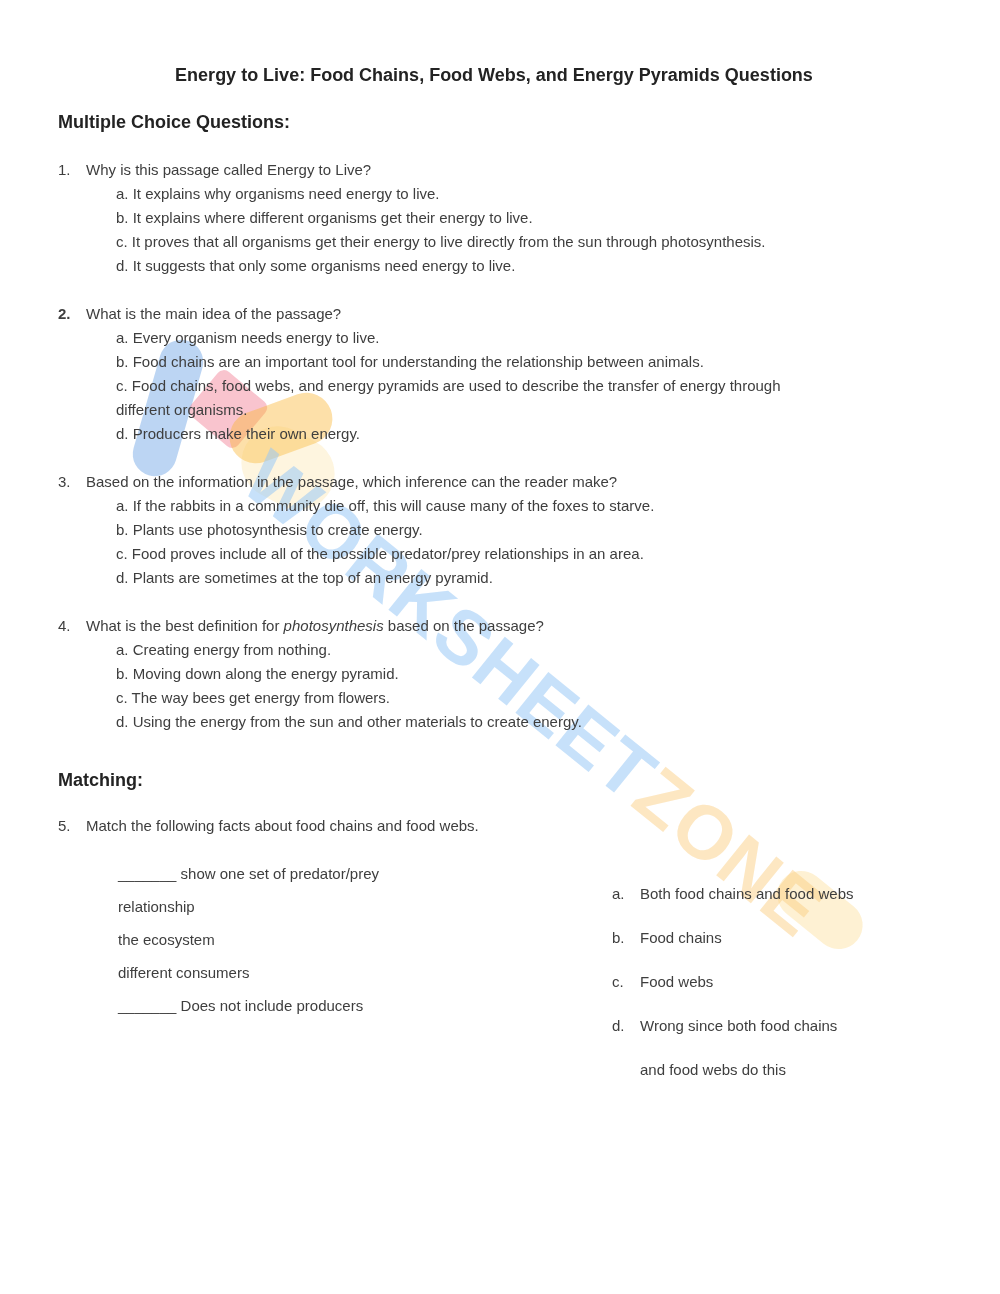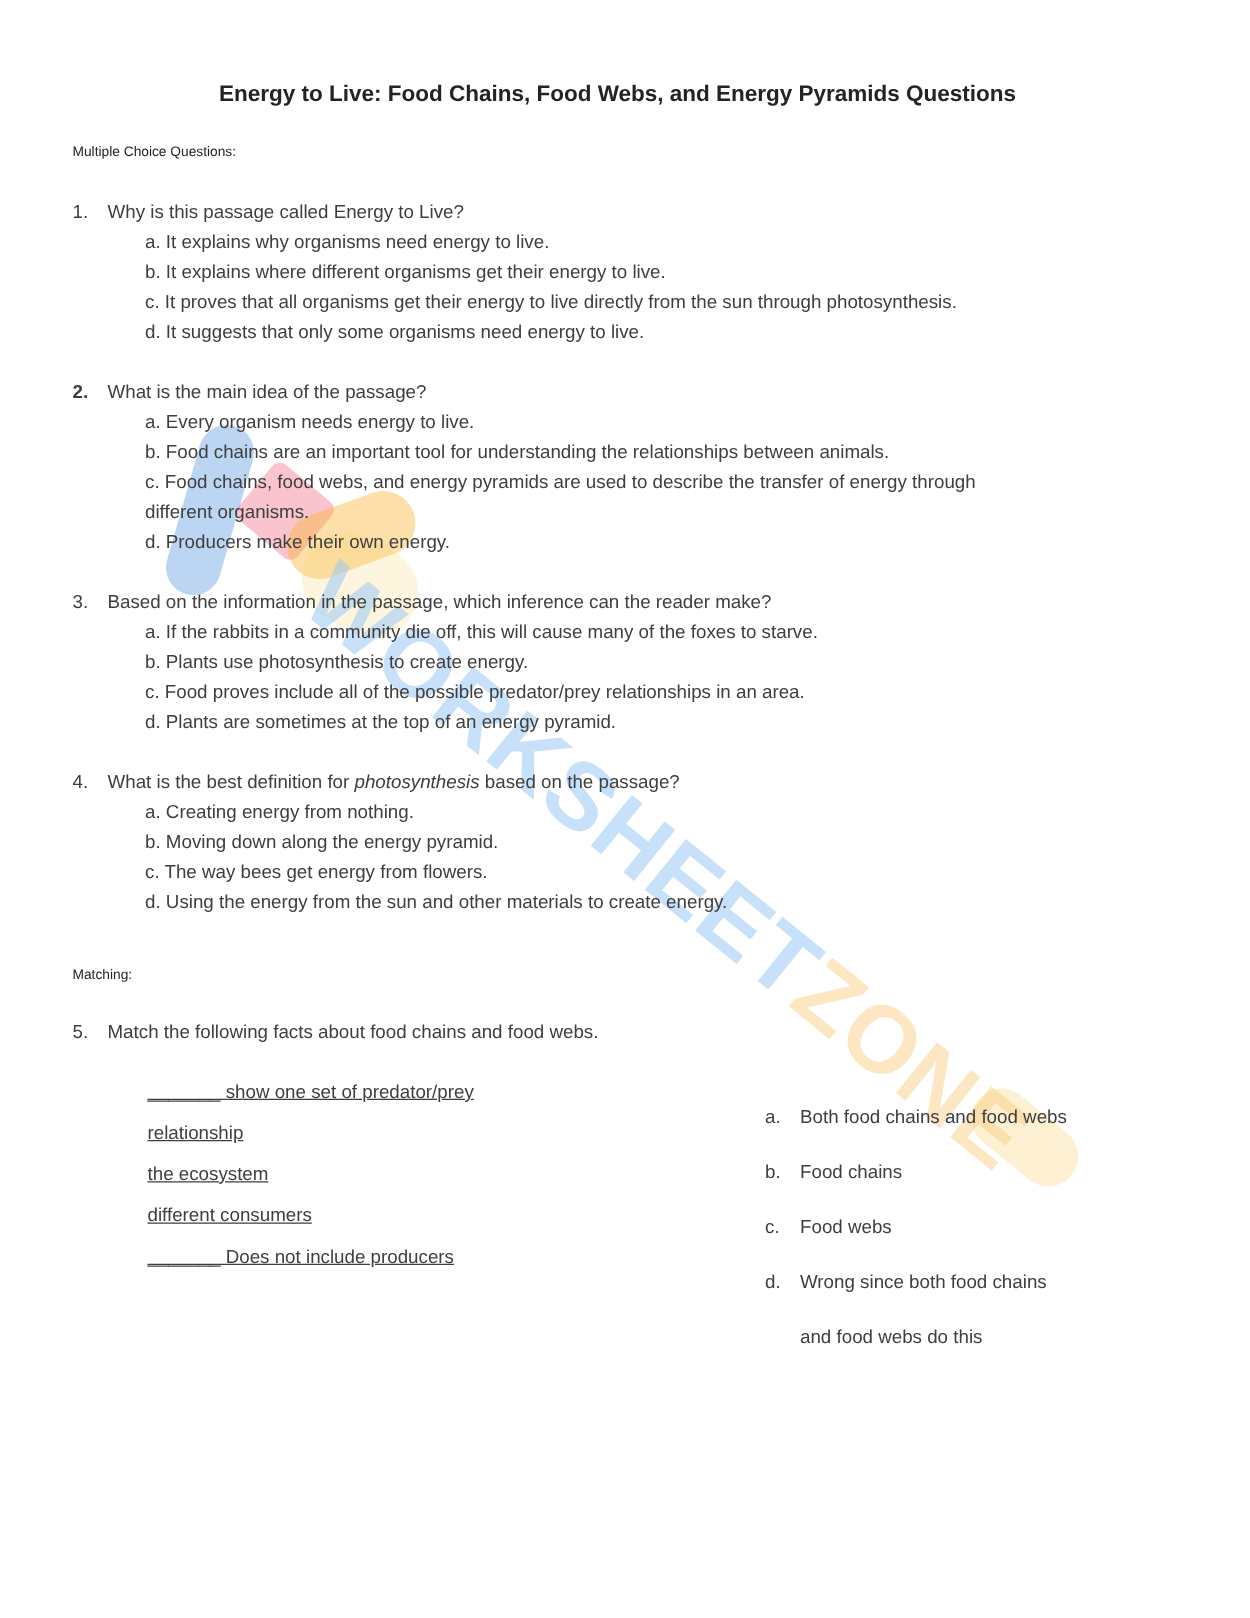--- a/index.html
+++ b/index.html
@@ -56,36 +56,36 @@
   .content { position: relative; z-index: 1; padding: 0 70px 0 58px; }
 
   .title {
     margin: 0; padding-top: 63px;
     text-align: center;
     font-size: 18px; font-weight: 700; line-height: 24px;
     color: #232323;
   }
   .heading {
     margin-top: 25px;
-    font-size: 11px; font-weight: 400; line-height: 21px;
+    font-size: 18px; font-weight: 700; line-height: 21px;
     color: #232323;
   }
   .heading.matching { margin-top: 36px; }
 
   .question { display: flex; margin-top: 24px; line-height: 24px; }
   .question.first { margin-top: 25px; }
   .question.q5 { margin-top: 23px; }
   .qnum { width: 28px; flex: none; }
   .qnum.bold { font-weight: 700; }
   .qbody { flex: 1; }
   .options { margin-left: 30px; }
   .italic { font-style: italic; }
 
   .match-area { position: relative; margin-top: 19px; height: 250px; }
-  .left-col { margin-left: 60px; width: 400px; line-height: 33px; text-decoration: underline; }
+  .left-col { margin-left: 60px; width: 400px; line-height: 33px; }
   .right-col { position: absolute; left: 554px; top: 15px; line-height: 44px; }
   .right-item { display: flex; }
   .right-letter { width: 28px; flex: none; }
 </style>
 </head>
 <body>
 
 <div class="page">
 
   <div class="wm-layer">
@@ -117,21 +117,21 @@
         </div>
       </div>
     </div>
 
     <div class="question">
       <span class="qnum bold">2.</span>
       <div class="qbody">
         <div>What is the main idea of the passage?</div>
         <div class="options">
           <div>a. Every organism needs energy to live.</div>
-          <div>b. Food chains are an important tool for understanding the relationships between animals.</div>
+          <div>b. Food chains are an important tool for understanding the relationship between animals.</div>
           <div>c. Food chains, food webs, and energy pyramids are used to describe the transfer of energy through</div>
           <div>different organisms.</div>
           <div>d. Producers make their own energy.</div>
         </div>
       </div>
     </div>
 
     <div class="question">
       <span class="qnum">3.</span>
       <div class="qbody">

